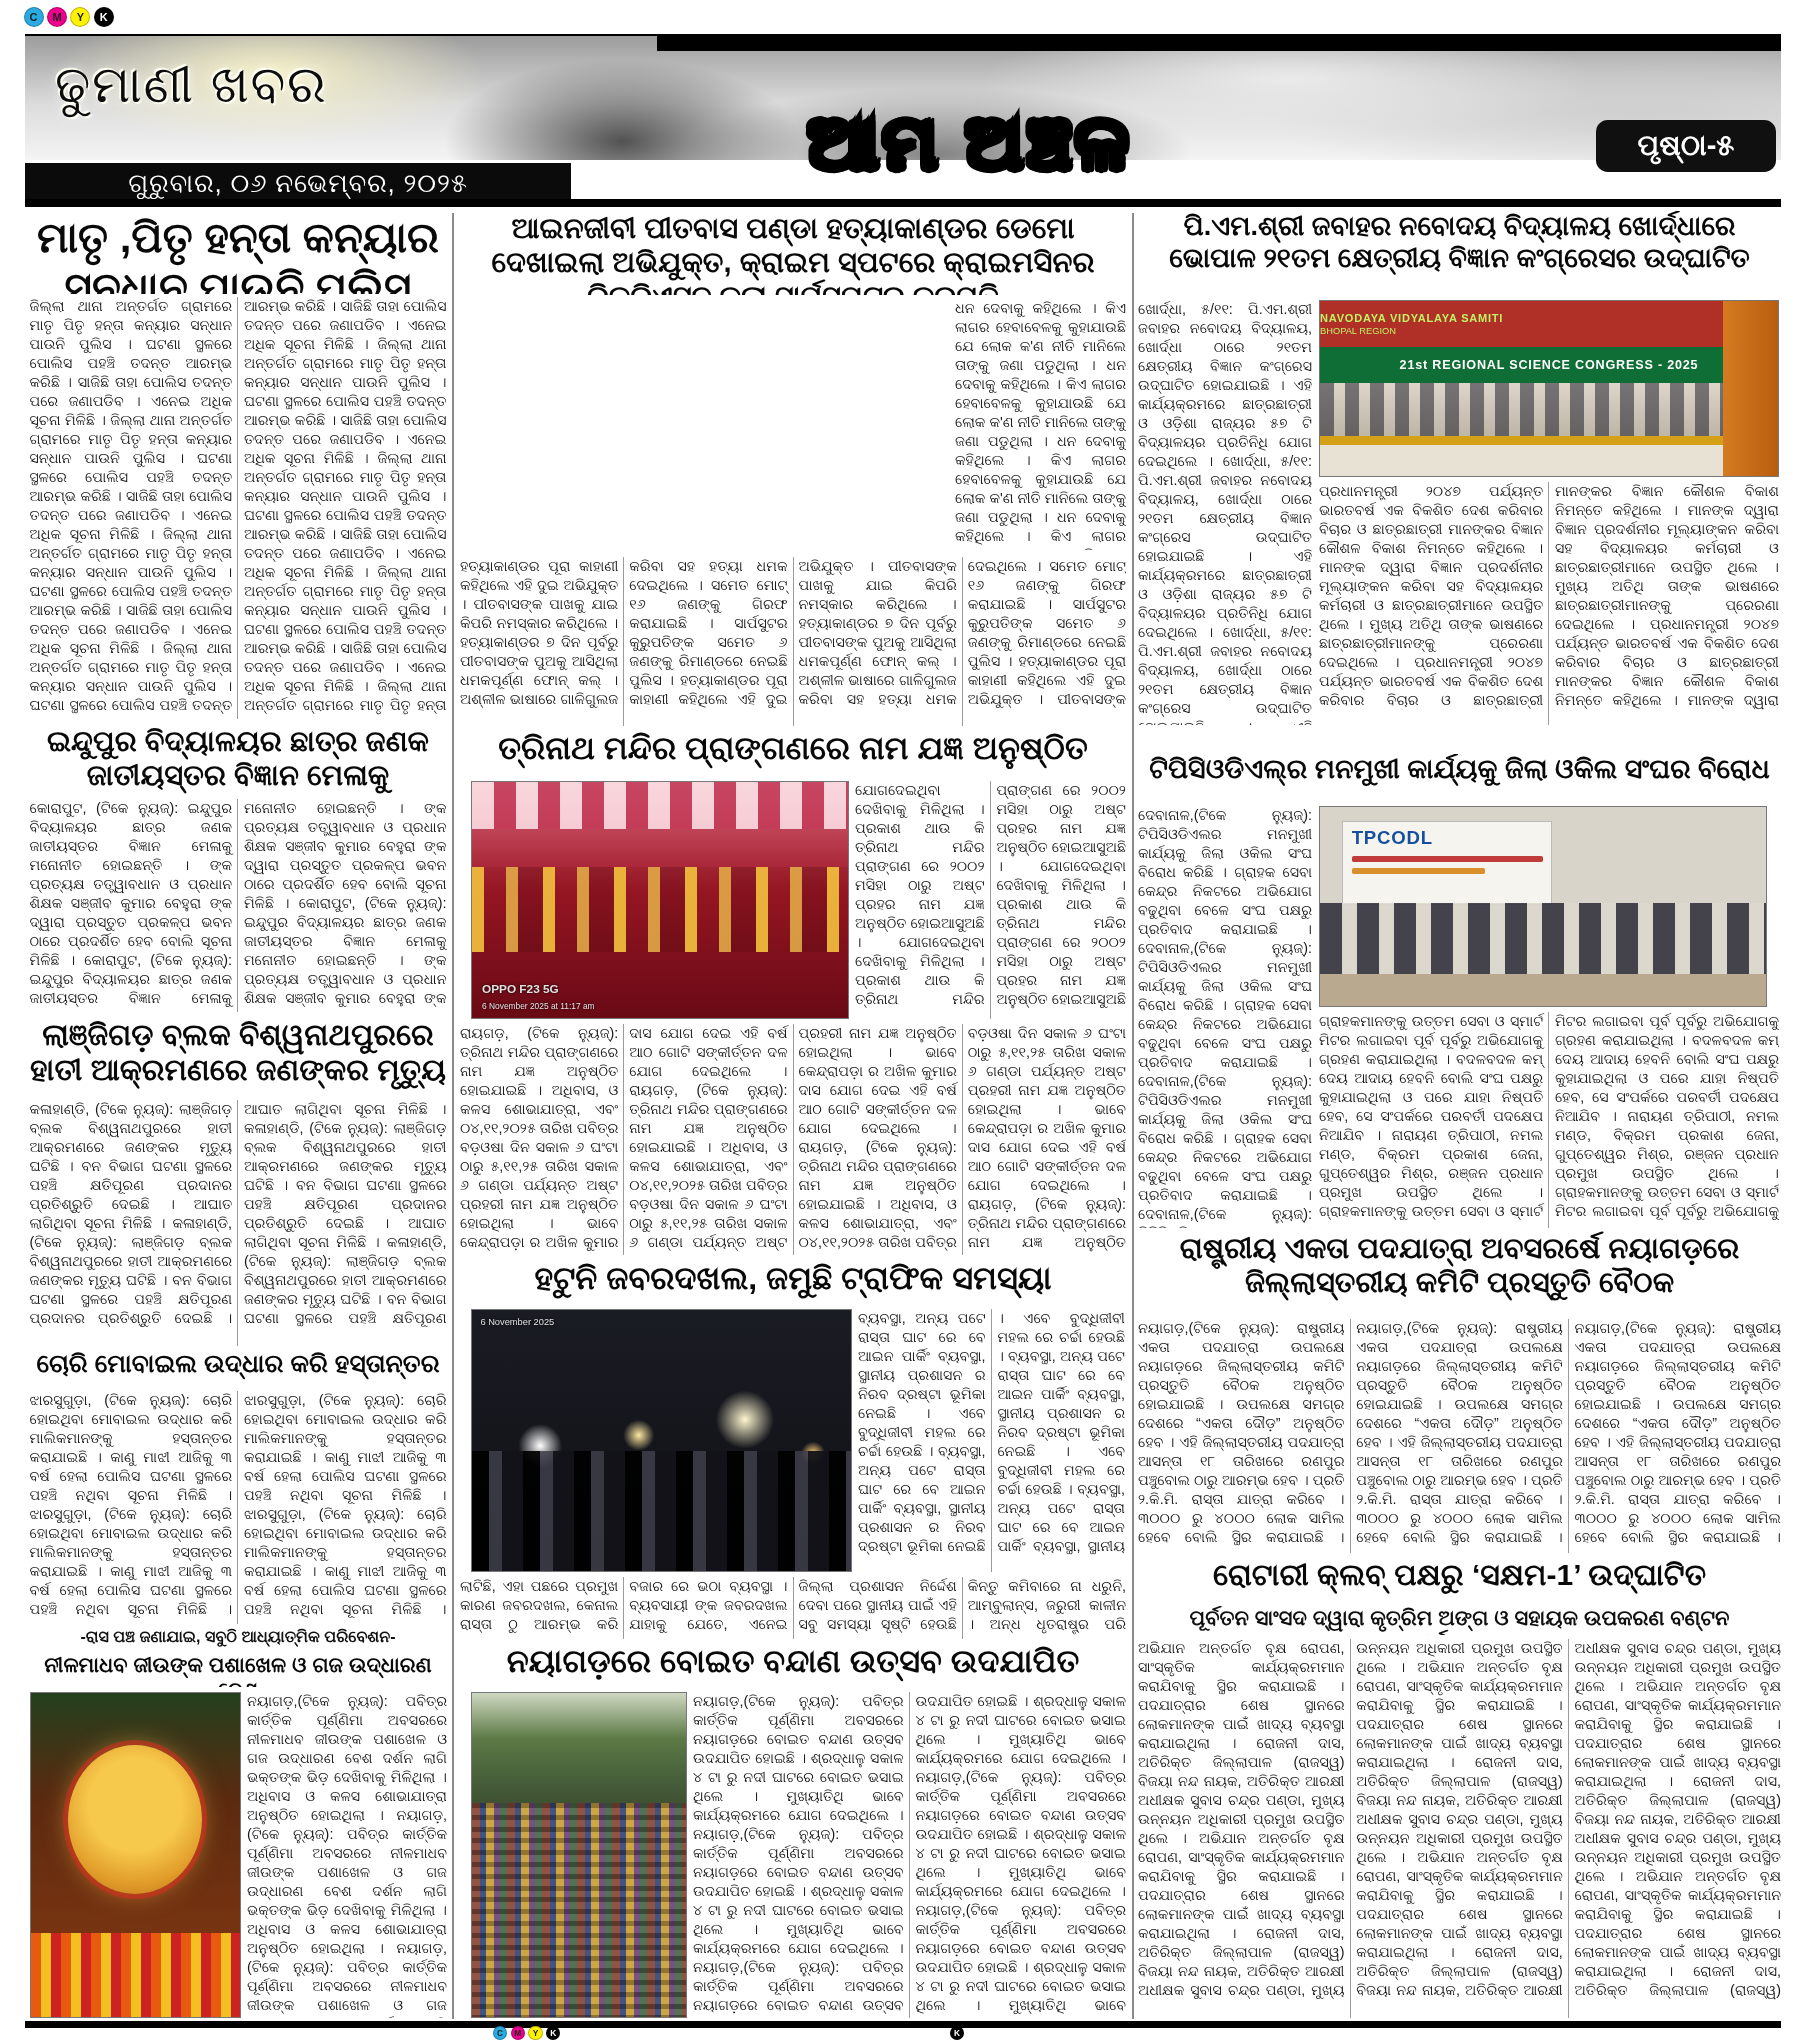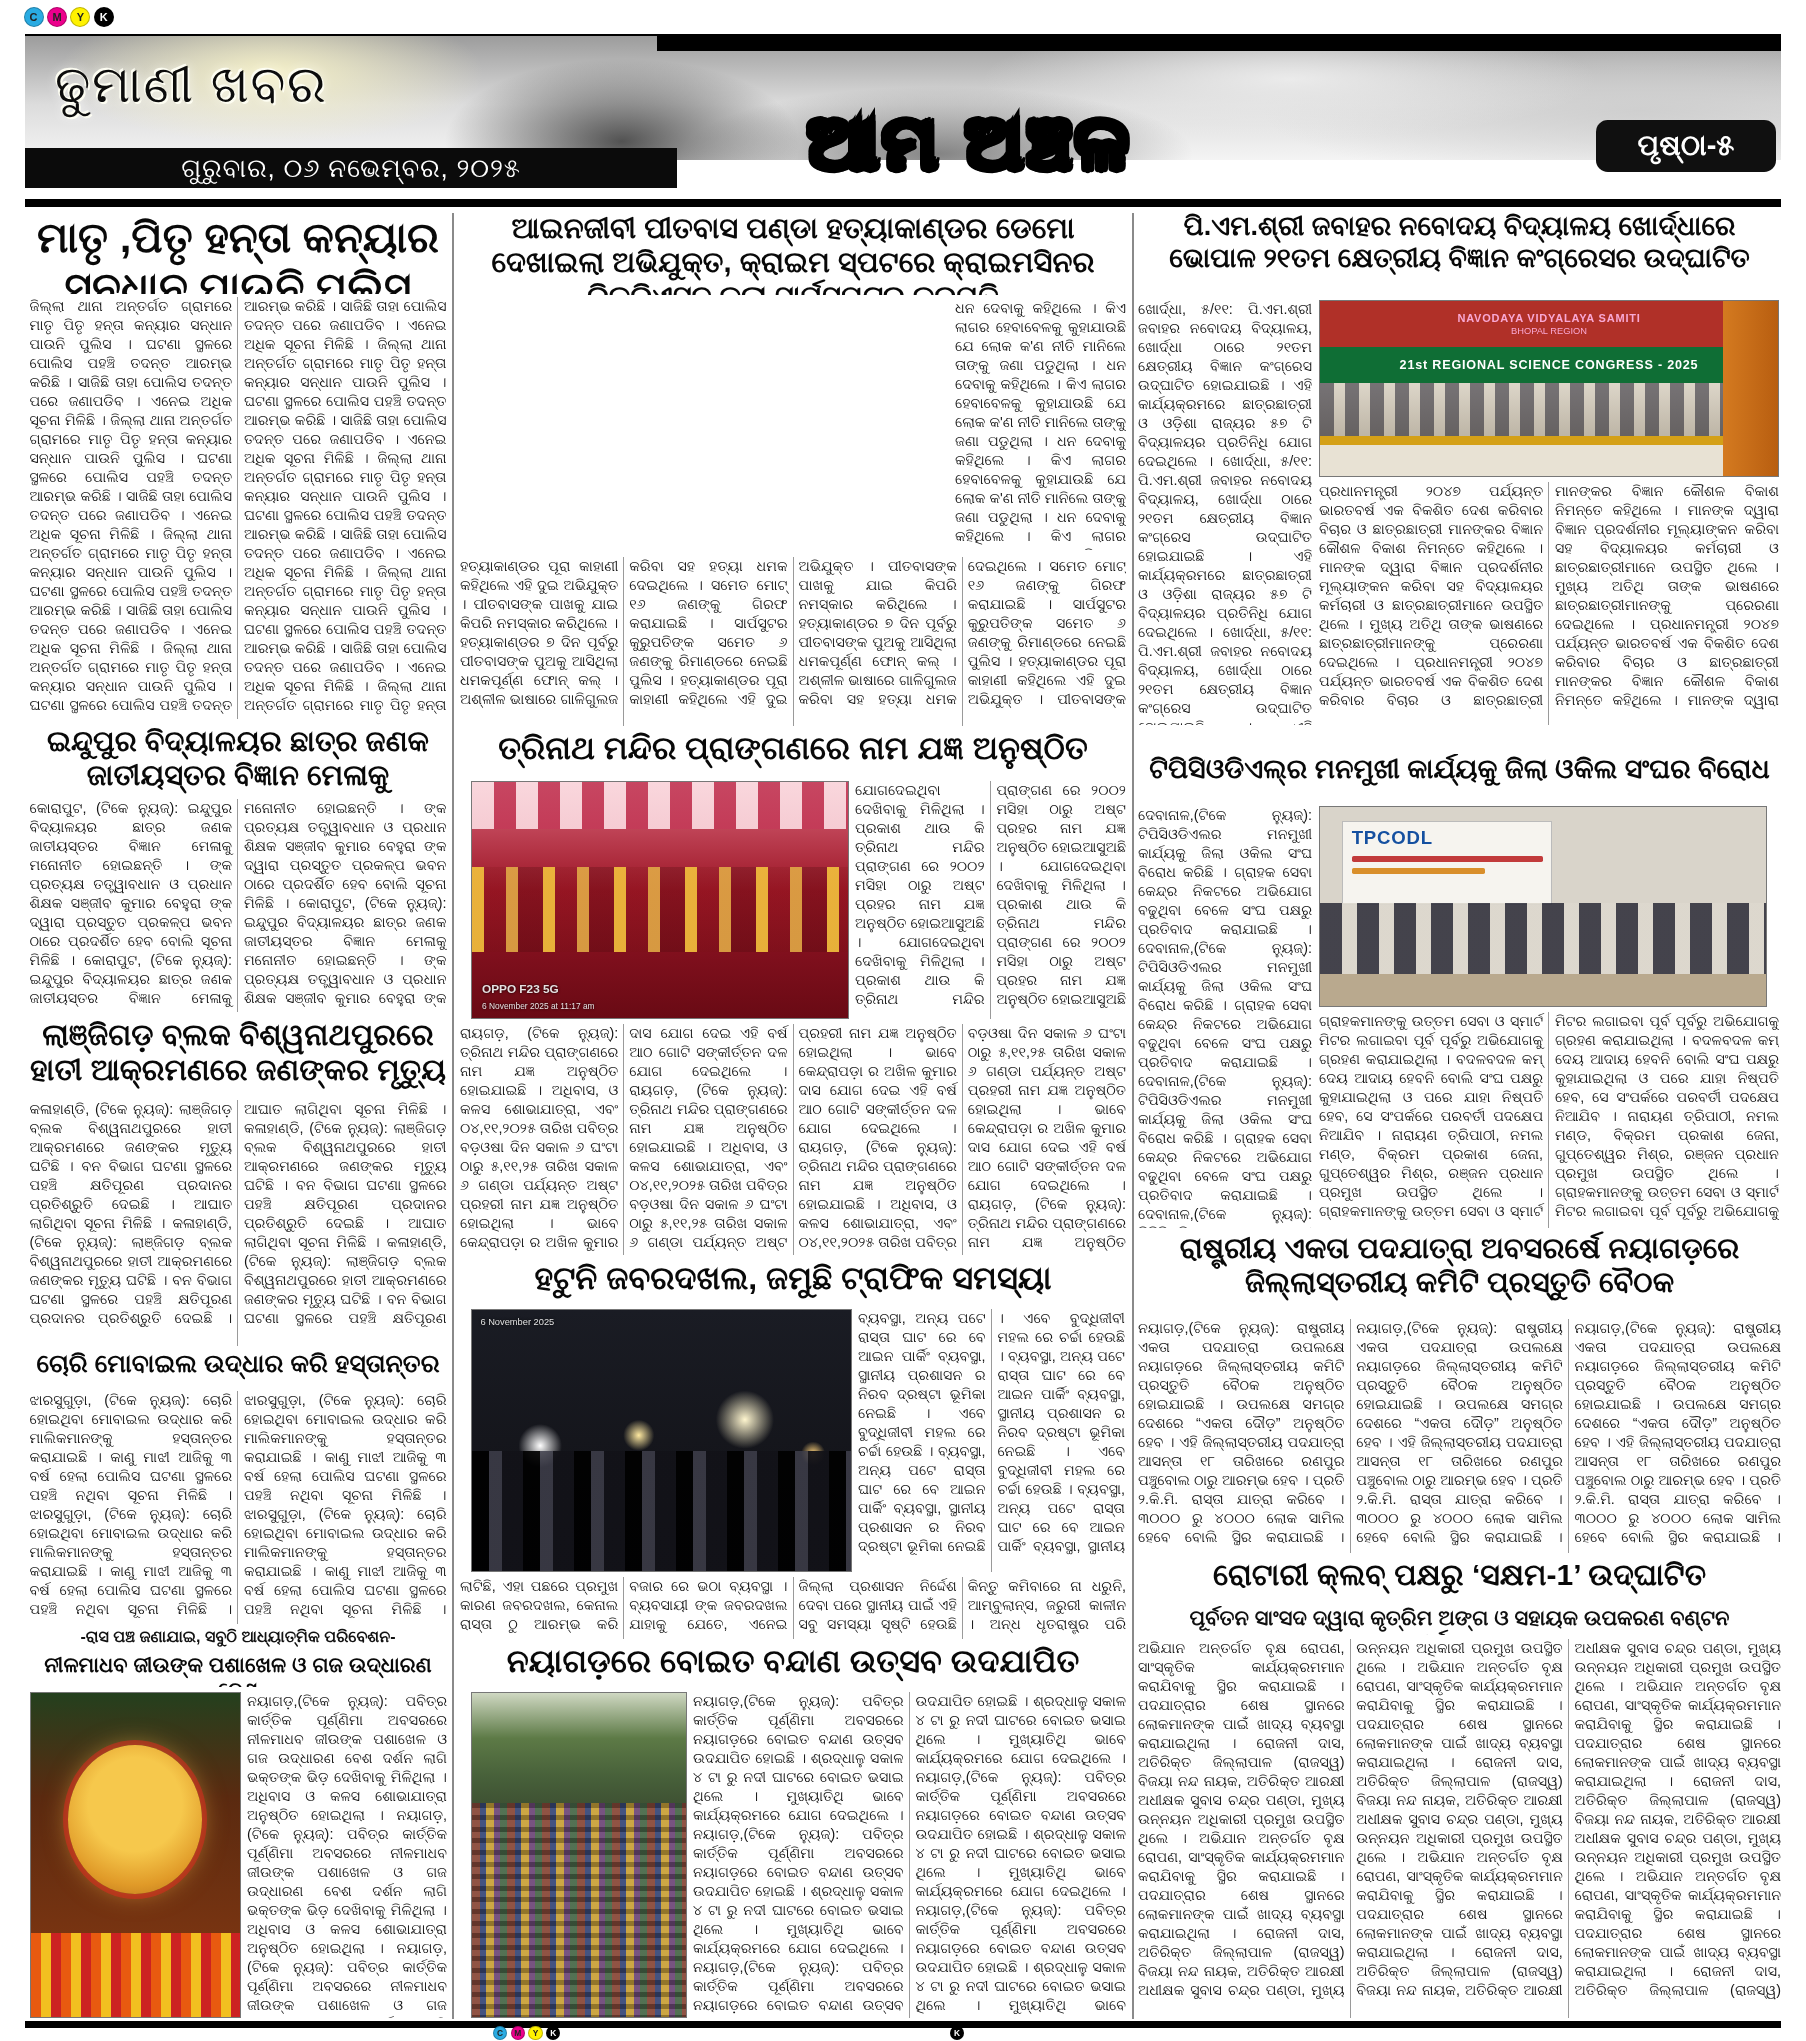--- a/index.html
+++ b/index.html
@@ -47,22 +47,22 @@
   .ph-crime{background:linear-gradient(180deg,#8a9a7d 0%,#5f7050 28%,#9aa08c 44%,#bcb8ab 60%,#a39c8e 100%)}
   .ph-crime .crowd{position:absolute;top:26%;height:44%;left:0;right:0;
       background:repeating-linear-gradient(90deg,rgba(28,30,36,.78) 0 15px,rgba(150,150,140,.18) 15px 29px,rgba(92,78,58,.62) 29px 39px,rgba(172,167,152,.15) 39px 56px)}
   .cone{position:absolute;width:0;height:0;border-left:14.3px solid transparent;border-right:14.3px solid transparent;border-bottom:42px solid #e8641e;filter:drop-shadow(0 1.7px 0.8px rgba(0,0,0,.4))}
   .ph-temple{background:linear-gradient(180deg,#d98b96 0%,#c2475a 18%,#9c1626 46%,#7d0f1c 76%,#690a14 100%)}
   .ph-temple .canopy{position:absolute;top:0;height:20%;left:0;right:0;
       background:repeating-linear-gradient(90deg,rgba(255,228,233,.85) 0 22px,rgba(196,58,88,.85) 22px 44px)}
   .ph-temple .dancers{position:absolute;top:36%;height:36%;left:0;right:0;
       background:repeating-linear-gradient(90deg,rgba(240,190,60,.92) 0 11.8px,rgba(118,18,18,.18) 11.8px 34px,rgba(226,172,70,.88) 34px 46px,rgba(66,8,8,.25) 46px 71px)}
   .ph-sci{background:#d8d2c6}
-  .ph-sci .sci-red{position:absolute;top:0;left:0;right:0;height:26%;background:#b03028;color:#f9a8d4;
-      text-align:center;display:flex;flex-direction:column;justify-content:center;gap:1.7px}
+  .ph-sci .sci-red{position:absolute;top:0;left:0;right:0;height:26%;background:#b03028;color:#bef264;
+      display:flex;flex-direction:column;justify-content:center;gap:1.7px}
   .ph-sci .sci-red .l1{font-size:11px;font-weight:bold;letter-spacing:0.8px}
   .ph-sci .sci-red .l2{font-size:9.3px}
   .ph-sci .sci-green{position:absolute;top:26%;left:0;right:0;height:21%;background:#0f6e35;color:#fff;
       display:flex;align-items:center;justify-content:center;font-size:12.6px;font-weight:bold;letter-spacing:0.8px}
   .ph-sci .sci-people{position:absolute;top:47%;left:0;right:0;height:30%;
       background:linear-gradient(180deg,#ddd6c9,#bdb5a6),
       repeating-linear-gradient(90deg,rgba(40,40,62,.55) 0 13.5px,transparent 13.5px 25px);background-blend-mode:multiply}
   .ph-sci .sci-table{position:absolute;bottom:0;left:0;right:0;height:23%;
       background:linear-gradient(180deg,#d4a017 0 22%,#e8e2d4 22%),repeating-linear-gradient(90deg,rgba(0,0,0,.08) 0 34px,transparent 34px 67px)}
   .ph-sci .sci-curtain{position:absolute;top:0;bottom:0;right:0;width:12%;
@@ -104,21 +104,21 @@
     <div class="pm" style="background:#ec008c">M</div>
     <div class="pm" style="background:#fff200">Y</div>
     <div class="pm k" style="background:#000">K</div>
   </div>
 
   <div class="abs masthead" style="left:25px;top:34px;width:1756px;height:126px">
     <div class="masthead-topbar"></div>
     <div class="masthead-title">ଢୁମାଣୀ ଖବର</div>
   </div>
 
-  <div class="abs date-bar" style="left:25px;top:148px;width:652px;height:40px">
+  <div class="abs date-bar" style="left:25px;top:163px;width:546px;height:40px">
     <span>ଗୁରୁବାର, ୦୬ ନଭେମ୍ବର, ୨୦୨୫</span>
   </div>
 
   <div class="abs section-title" style="left:590px;top:100px;width:759px">ଆମ ଅଞ୍ଚଳ</div>
 
   <div class="abs page-badge" style="left:1596px;top:120px;width:180px;height:52px">
     <span>ପୃଷ୍ଠା-୫</span>
   </div>
 
   <div class="abs rule-h" style="left:25px;top:199px;width:1756px;height:8.4px"></div>

